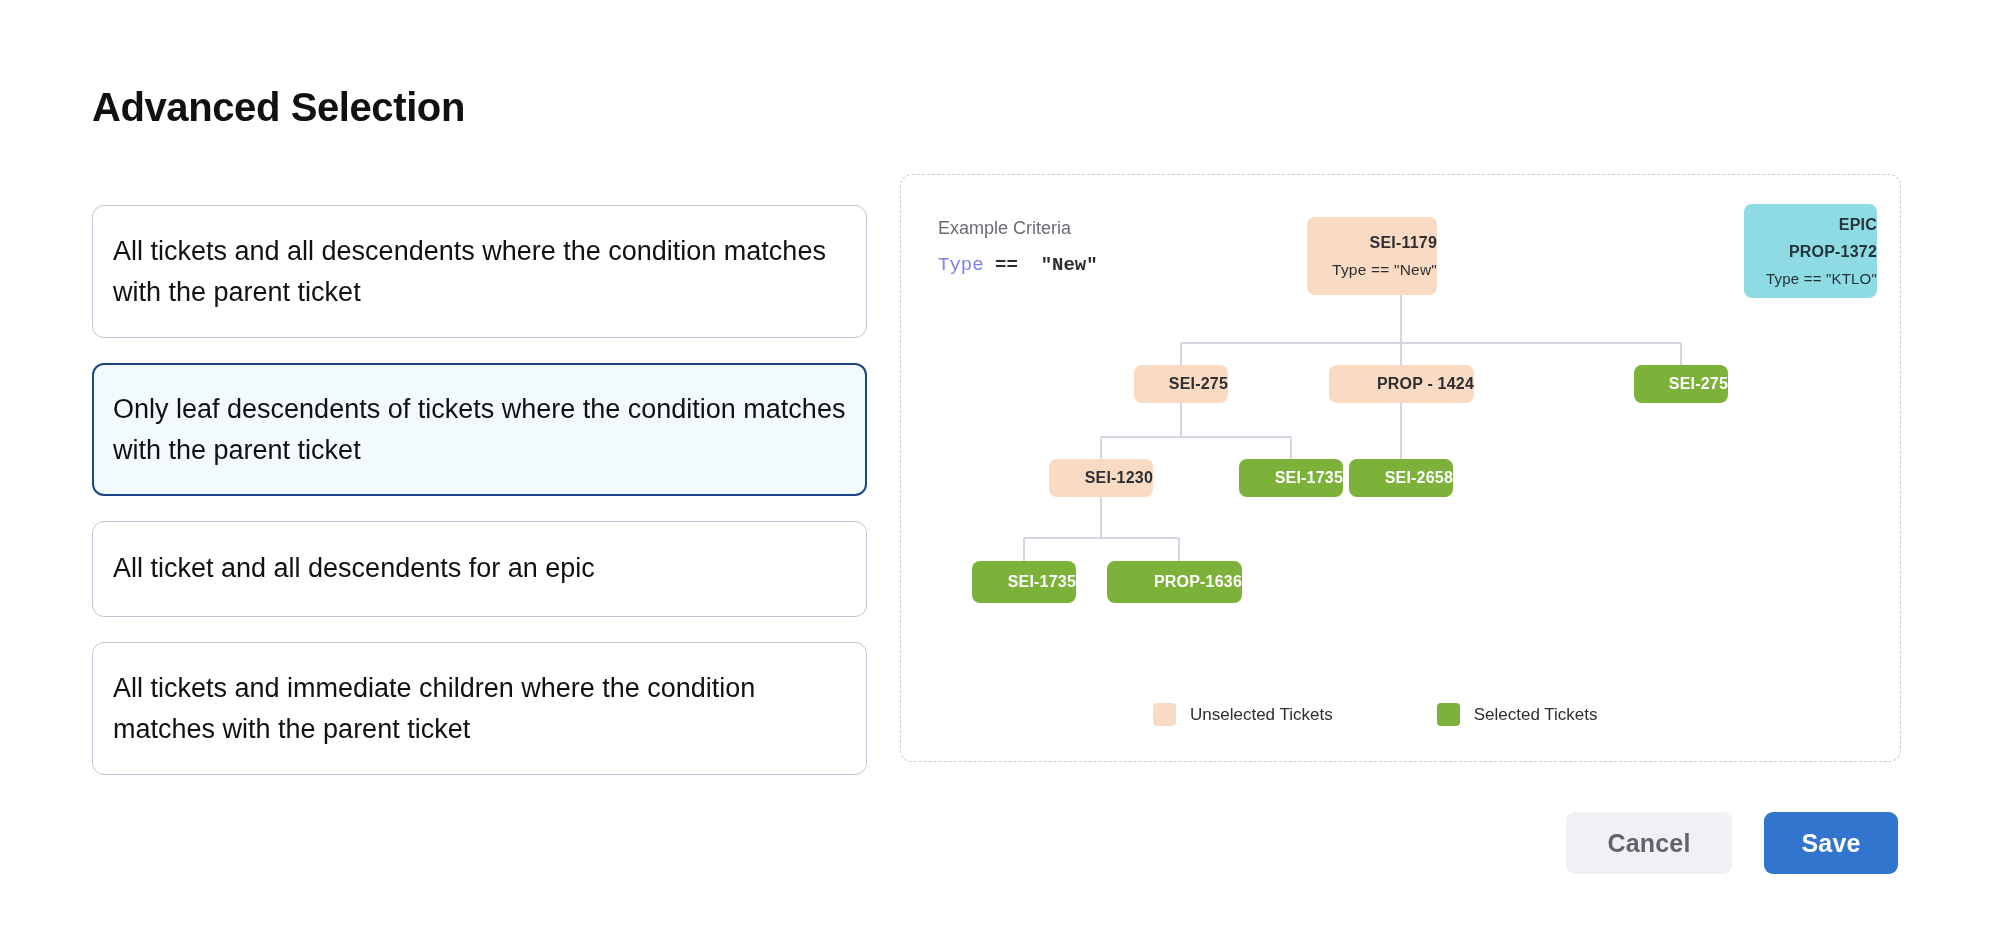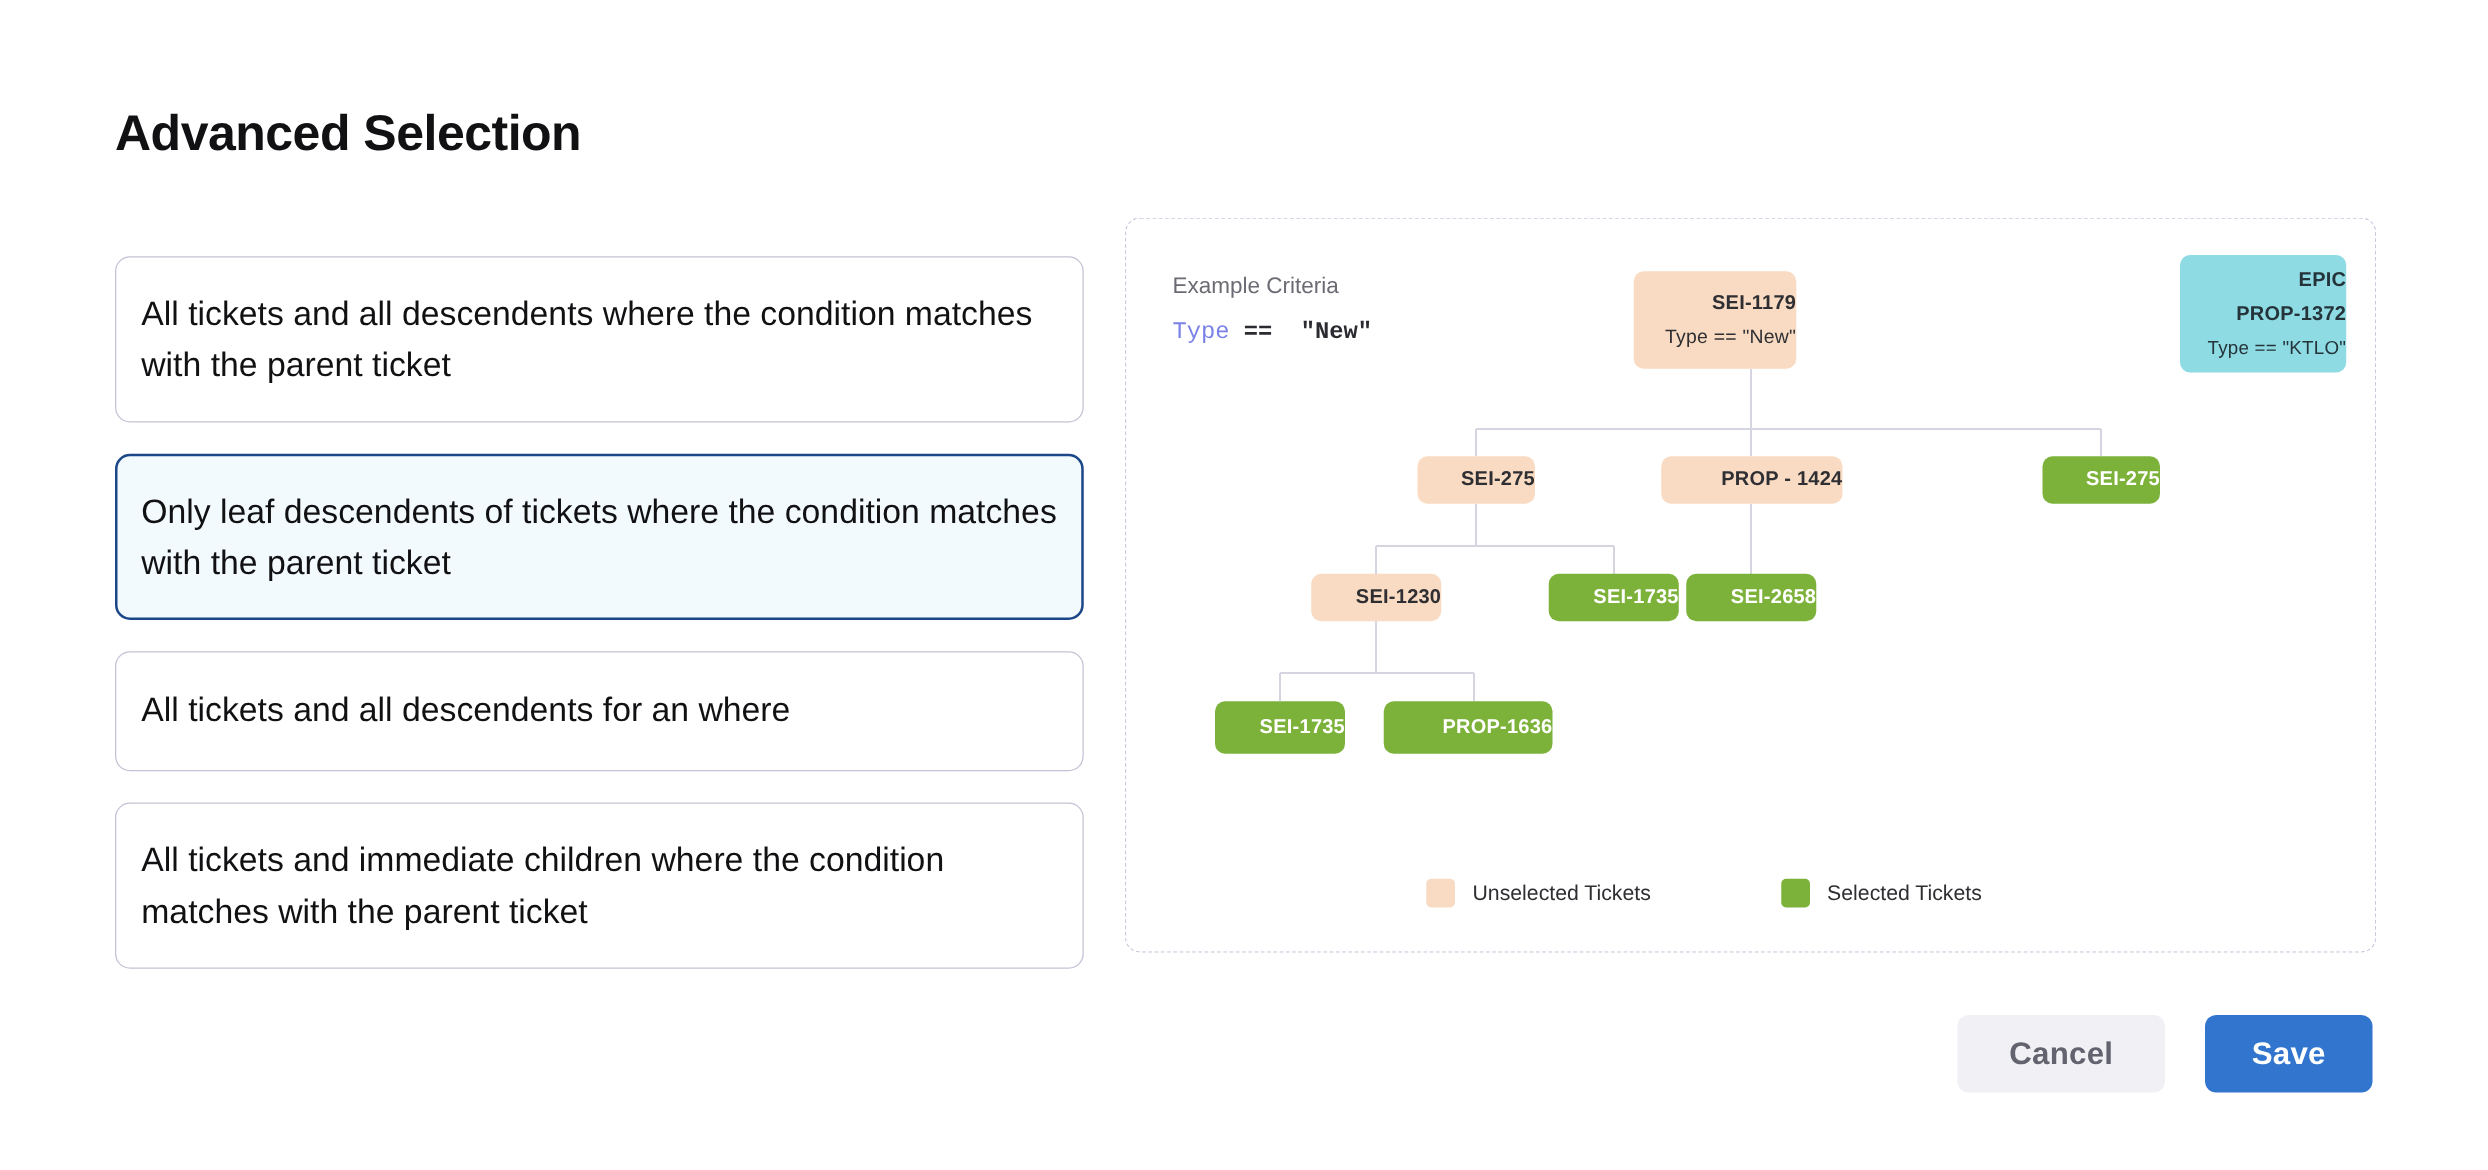--- a/index.html
+++ b/index.html
@@ -106,21 +106,21 @@
   }
   .node.unselected { background: #f8dbc2; color: #2f2f33; }
   .node.selected   { background: #7cb23a; color: #ffffff; }
   .node.epic       { background: #8fdbe3; color: #24343a; }
   .node.epic .line2 { font-weight: bold; font-size: 16px; margin-top: 9px; }
   .node.epic .line3 { font-weight: normal; font-size: 15px; margin-top: 9px; }
 
   
   .legend {
     position: absolute;
-    left: 240px; bottom: 35px;
+    left: 252px; bottom: 35px;
     display: flex;
     align-items: center;
     gap: 36px;
     text-align: right;
   }
   .legend-item { display: flex; align-items: center; gap: 14px; }
   .legend-swatch { width: 23px; height: 23px; border-radius: 4px; display: block; }
   .legend-swatch.unselected { background: #f8dbc2; }
   .legend-swatch.selected { background: #7cb23a; }
   .legend-label { font-size: 17px; color: #2f2f33; white-space: nowrap; }
@@ -163,21 +163,21 @@
   <h1 class="page-title">Advanced Selection</h1>
 
   <div class="options">
     <div class="option-card two-line">
       <span>All tickets and all descendents where the condition matches with the parent ticket</span>
     </div>
     <div class="option-card two-line selected">
       <span>Only leaf descendents of tickets where the condition matches with the parent ticket</span>
     </div>
     <div class="option-card one-line">
-      <span>All tickets and all descendents for an where</span>
+      <span>All ticket and all descendents for an epic</span>
     </div>
     <div class="option-card two-line">
       <span>All tickets and immediate children where the condition matches with the parent ticket</span>
     </div>
   </div>
 
   <div class="diagram-panel">
 
     <div class="criteria-label">Example Criteria</div>
     <div class="criteria-code"><span class="kw">Type</span> <span class="op">==</span>  <span class="str">"New"</span></div>

